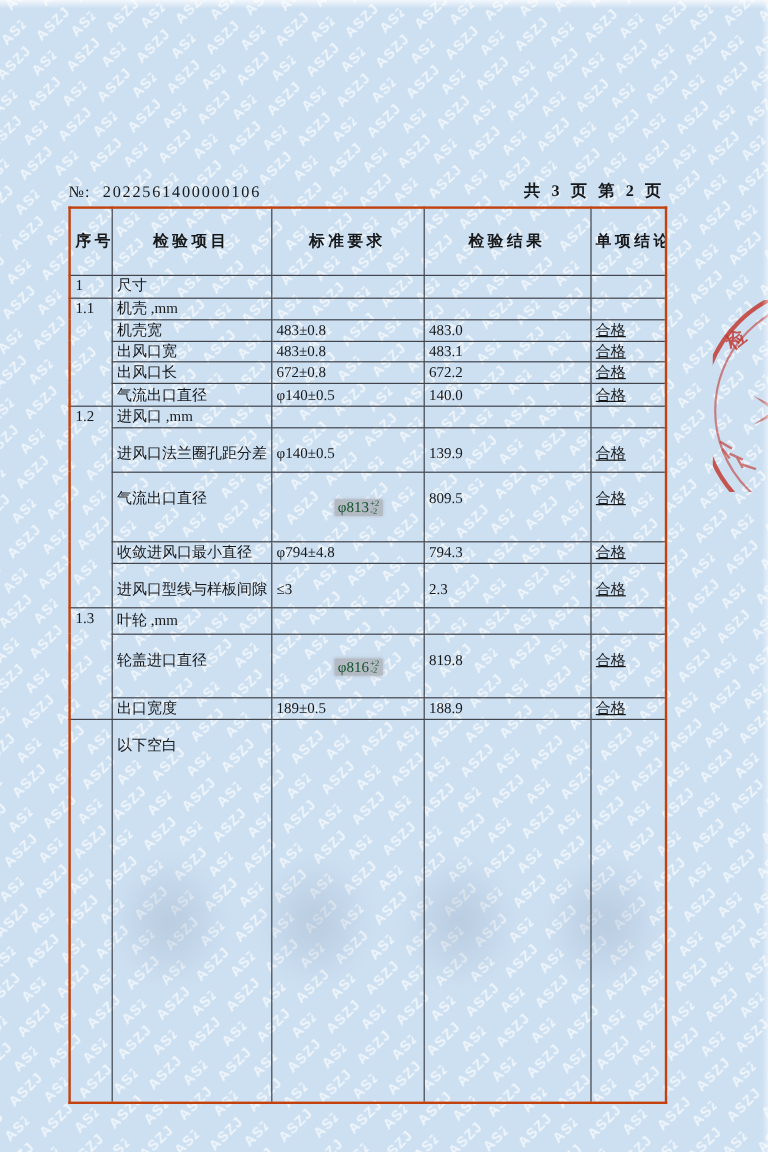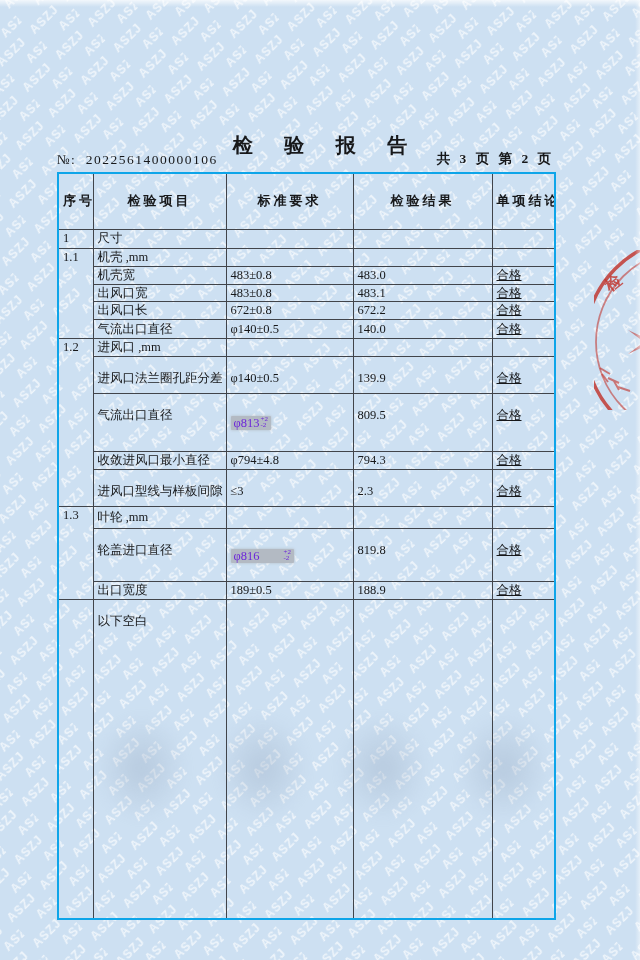--- a/index.html
+++ b/index.html
@@ -18,32 +18,32 @@
     font-family:"Liberation Sans","DejaVu Sans",sans-serif;font-weight:700;
     font-size:20px;letter-spacing:13px;text-indent:13px;}
   .no-line{position:absolute;left:57px;top:150px;width:497px;height:18px;z-index:2;
     display:flex;justify-content:space-between;align-items:flex-end;font-size:13.5px;}
   .no-left{letter-spacing:1px;}
   .no-left .num{margin-left:10px;letter-spacing:1.5px;}
   .page-info{letter-spacing:3px;font-weight:600;}
 
   table.report{position:absolute;left:57px;top:172px;z-index:2;border-collapse:collapse;
     table-layout:fixed;width:497px;font-size:12.5px;line-height:1.15;
-    border:2px solid #0ea5e9;}
+    border:2px solid #c2410c;}
   table.report td,table.report th{border:1px solid #41444a;padding:1px 4px;
     overflow:hidden;white-space:nowrap;}
   table.report th{font-weight:600;text-align:center;letter-spacing:3px;font-size:13px;}
   td.c-no{vertical-align:top;padding-left:3px;font-family:"Liberation Serif",serif;}
   td.c-item{padding-left:6px;}
   td.c-std,td.c-res{padding-left:6px;}
   td.c-ver{padding-left:5px;text-decoration:underline;}
   tr.vt td{vertical-align:top;padding-top:14px;}
 
-  .smudge{display:inline-flex;background:#b3bac3;color:#6d28d9;
-    padding:0 3px;border-radius:1px;filter:blur(.35px);box-shadow:0 0 3px #b3bac3;}
+  .smudge{display:inline-flex;align-items:center;background:#b3bac3;color:#14532d;
+    padding:0 3px;border-radius:1px;filter:blur(.35px);box-shadow:0 0 3px #b3bac3;margin-left:48px;}
   .tol{display:inline-flex;flex-direction:column;font-size:7px;line-height:6.5px;margin-left:1px;}
   .tol i{font-style:normal;}
 
   .stamp{position:absolute;right:0;top:250px;width:46px;height:160px;z-index:2;}
 
   .ghost{position:absolute;left:95px;top:714px;width:455px;height:108px;z-index:1;
     display:flex;gap:28px;filter:blur(7px);opacity:.45;}
   .ghost span{flex:1;background:radial-gradient(ellipse at center,#9db0c7 0%,rgba(157,176,199,0) 72%);}
 </style>
 </head>
@@ -67,21 +67,20 @@
   <div class="scan-edge-top"></div>
   <div class="scan-edge-right"></div>
 
   <div class="ghost">
     <span></span>
       <span></span>
       <span></span>
       <span></span>
   </div>
 
-  <div class="report-title">检 验 报 告</div>
 
   <div class="no-line">
     <span class="no-left">
       <span>№:</span><span class="num">2022561400000106</span>
     </span>
     <span class="page-info">共 3 页 第 2 页</span>
   </div>
 
   <table class="report">
     <colgroup>
@@ -183,21 +182,21 @@
     <tr style="height:22px">
       <td class="c-no" rowspan="3">1.3</td>
       <td class="c-item">叶轮 ,mm</td>
       <td class="c-std"></td>
       <td class="c-res"></td>
       <td class="c-ver"></td>
     </tr>
     <tr style="height:53px" class="vt">
       <td class="c-item">轮盖进口直径</td>
       <td class="c-std">
-        <span class="smudge" style="margin-top:6px;gap:23px;">
+        <span class="smudge" style="margin-top:6px;">
           <span>φ816</span>
           <span class="tol">
             <i>+2</i>
             <i>-2</i>
           </span>
         </span>
       </td>
       <td class="c-res">819.8</td>
       <td class="c-ver">合格</td>
     </tr>

